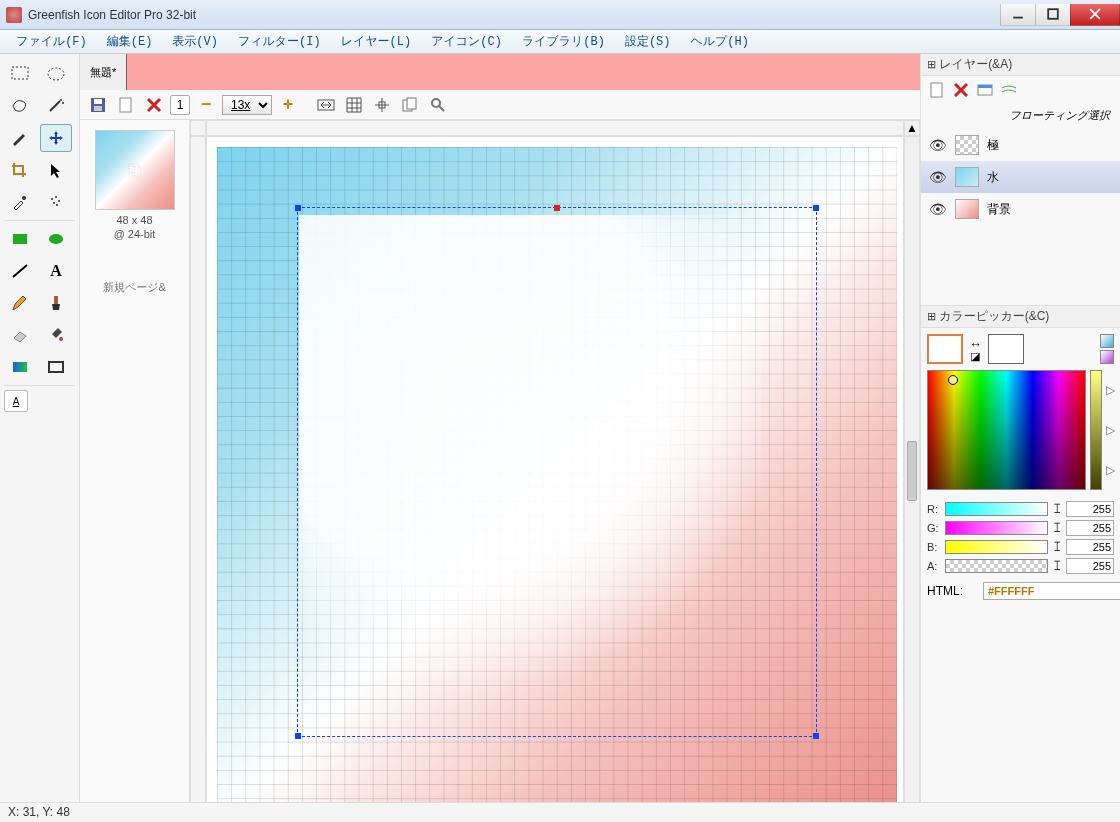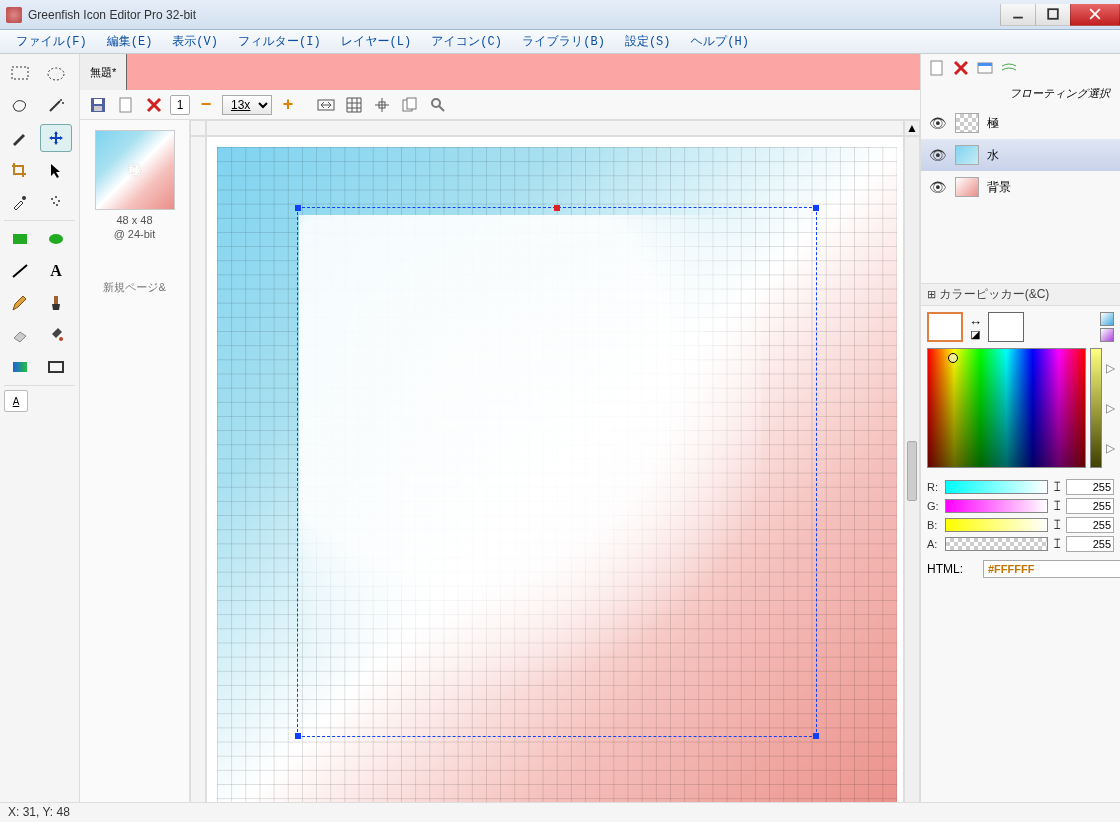--- a/index.html
+++ b/index.html
@@ -381,20 +381,21 @@
         <div class="scrollbar">
             <div class="sb-thumb" style="height:10px;width:60px"></div>
           </div>
         <div class="scrollbar"></div>
       </div>
     </div>
   </div>
 
   <div class="rightpanels">
     <div class="panel">
+      <div class="panelhead">⊞ <span>レイヤー(&amp;A)</span></div>
       <div class="layer-toolbar">
         <div class="ptbtn">
             <svg width="14" height="16">
               <rect x="1" y="1" width="11" height="14" fill="#fff" stroke="#888"></rect>
             </svg>
           </div>
         <div class="ptbtn">
             <svg width="14" height="14">
               <line x1="1" y1="1" x2="13" y2="13" stroke="#d02020" stroke-width="3"></line>
               <line x1="13" y1="1" x2="1" y2="13" stroke="#d02020" stroke-width="3"></line>

